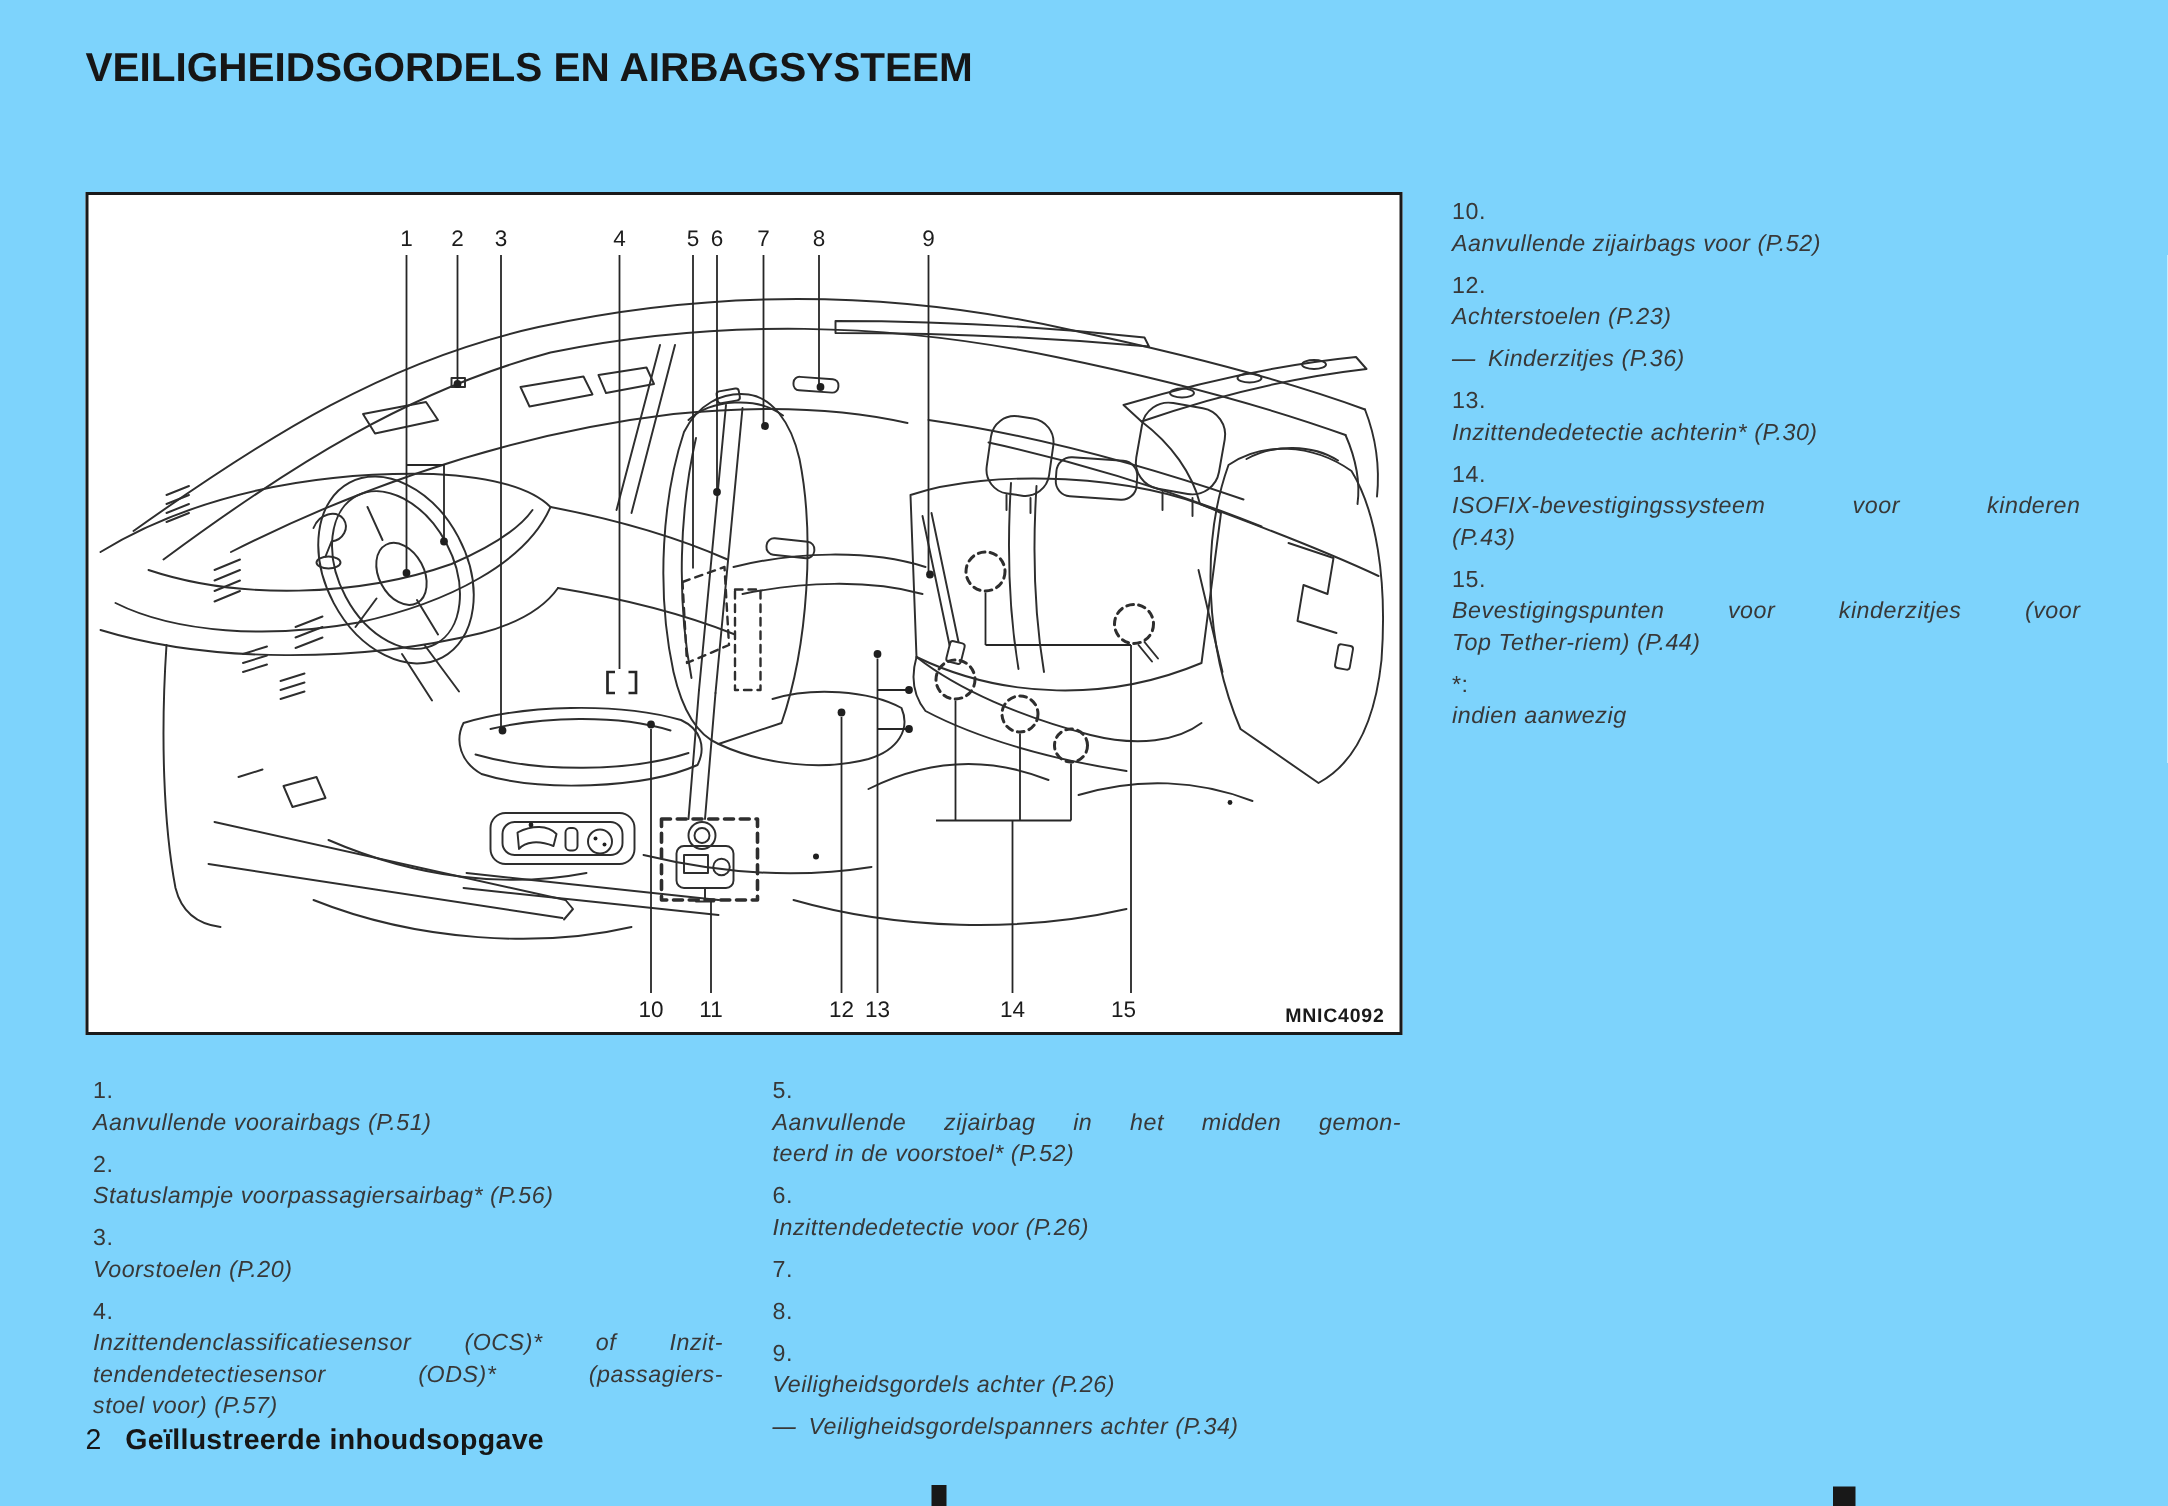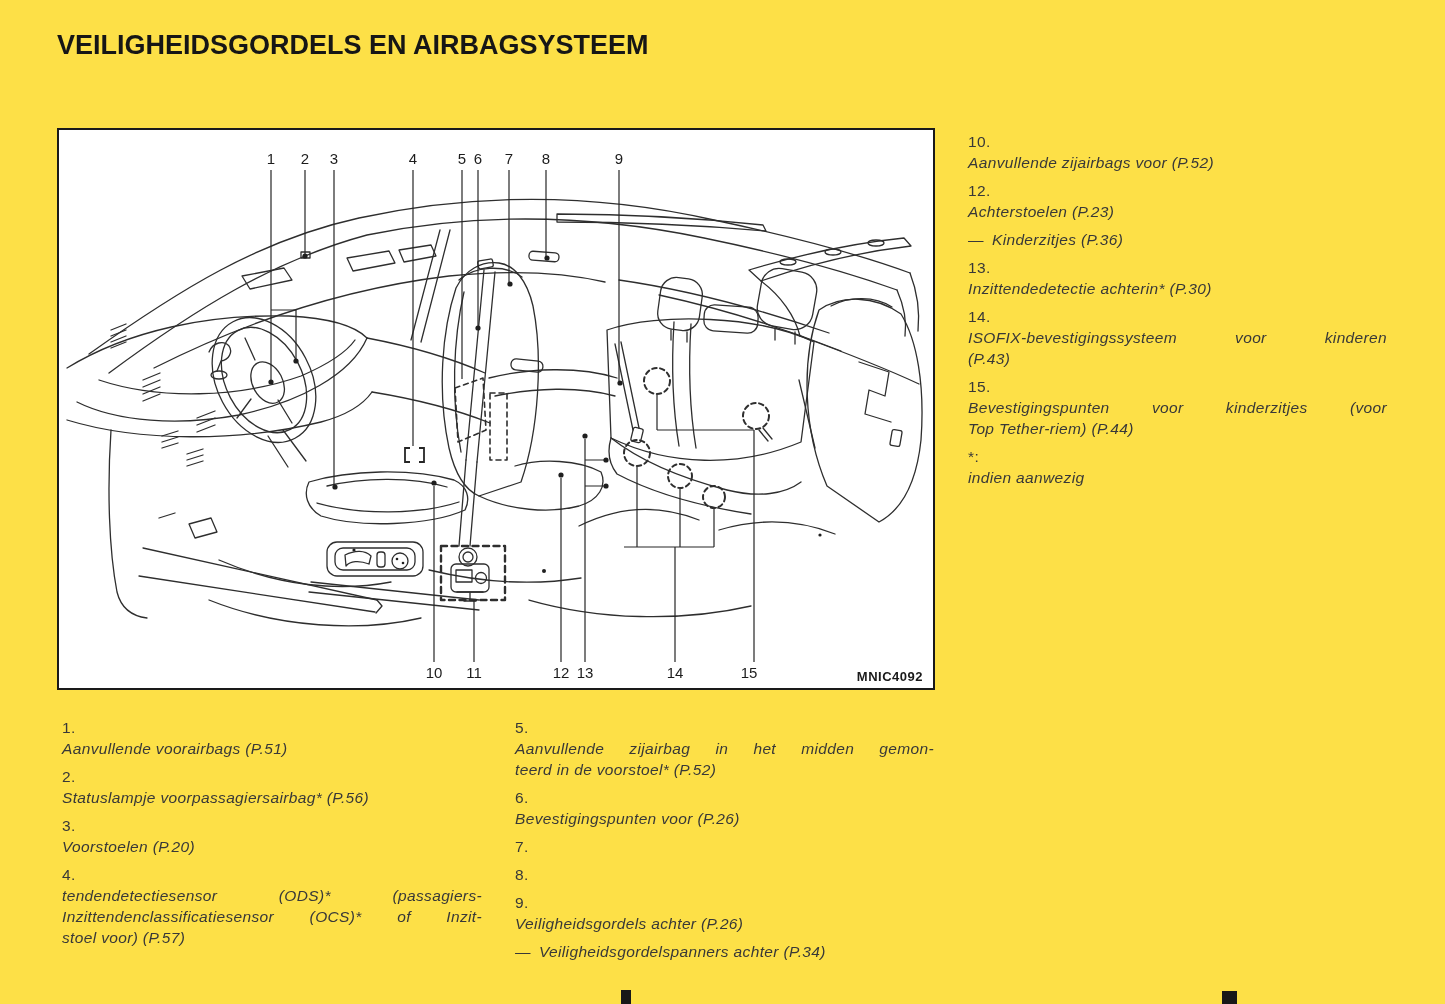--- a/index.html
+++ b/index.html
@@ -1,17 +1,17 @@
 <!DOCTYPE html>
 <html><head>
 <meta charset="utf-8">
 <style>
   html,body{margin:0;padding:0;background:#ffffff;}
   .page{
-    position:relative; width:1445px; height:1004px; background:#fde047; overflow:hidden;
+    position:relative; width:1445px; height:1004px; background:#7dd3fc; overflow:hidden;
     font-family:"Liberation Sans","DejaVu Sans",sans-serif; color:#383838;
   }
   .title{
     position:absolute; left:57px; top:30px; margin:0;
     font-size:27px; font-weight:bold; color:#161616; letter-spacing:0px;
   }
   .figure-box{
     position:absolute; left:57px; top:128px; width:874px; height:558px;
     border:2px solid #1a1a1a; background:#fff;
   }
@@ -320,38 +320,38 @@
       </div>
       <div class="li">
         <span class="num">3.</span>
         <div class="txt">
           <div class="ln">Voorstoelen (P.20)</div>
         </div>
       </div>
       <div class="li">
         <span class="num">4.</span>
         <div class="txt">
+          <div class="ln j">Inzittendenclassificatiesensor (OCS)* of Inzit-</div>
           <div class="ln j">tendendetectiesensor (ODS)* (passagiers-</div>
-          <div class="ln j">Inzittendenclassificatiesensor (OCS)* of Inzit-</div>
           <div class="ln">stoel voor) (P.57)</div>
         </div>
       </div>
     </section>
   <section class="legend legend-mid" id="legend-mid">
       <div class="li">
         <span class="num">5.</span>
         <div class="txt">
           <div class="ln j">Aanvullende zijairbag in het midden gemon-</div>
           <div class="ln">teerd in de voorstoel* (P.52)</div>
         </div>
       </div>
       <div class="li">
         <span class="num">6.</span>
         <div class="txt">
-          <div class="ln">Bevestigingspunten voor (P.26)</div>
+          <div class="ln">Inzittendedetectie voor (P.26)</div>
         </div>
       </div>
       <div class="li">
         <span class="num">7.</span>
       </div>
       <div class="li">
         <span class="num">8.</span>
       </div>
       <div class="li">
         <span class="num">9.</span>
@@ -360,16 +360,19 @@
         </div>
       </div>
       <div class="li sub">
         <span class="num"></span>
         <div class="txt">
           <div class="ln">— Veiligheidsgordelspanners achter (P.34)</div>
         </div>
       </div>
     </section>
 
+  <div class="footer">
+    <span class="pagenum">2</span><span class="section">Geïllustreerde inhoudsopgave</span>
+  </div>
 
   <div class="cropmark m1"></div>
   <div class="cropmark m2"></div>
 </div>
 
 </body></html>

